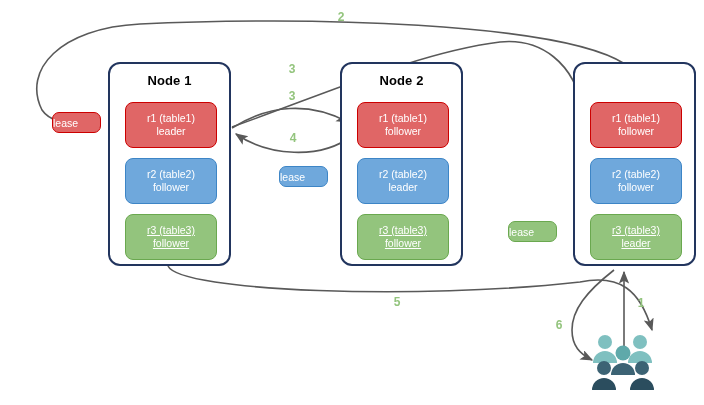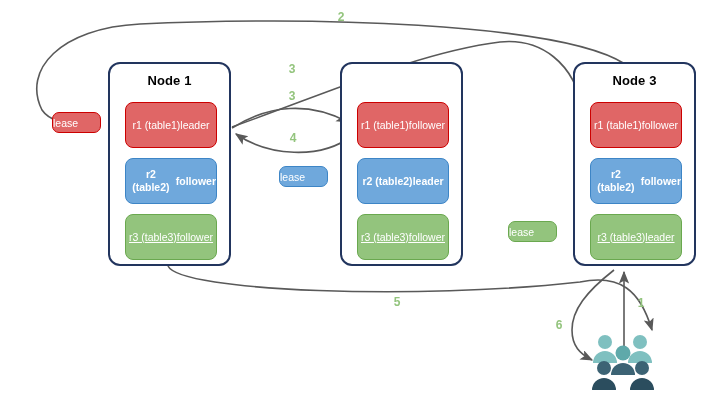--- a/index.html
+++ b/index.html
@@ -41,30 +41,31 @@
     letter-spacing: .1px;
   }
   .replica {
     position: absolute;
     left: 15px;
     width: 92px;
     height: 46px;
     box-sizing: border-box;
     border-radius: 8px;
     display: flex;
+    flex-direction: column;
     align-items: center;
     justify-content: center;
     color: #ffffff;
     font-size: 10.5px;
     line-height: 13px;
     text-align: center;
   }
   .replica .l1, .replica .l2 { display: block; }
   .rep-red   { background: #e06666; border: 1.5px solid #cc0000; }
-  .rep-blue  { background: #6fa8dc; border: 1.5px solid #3d85c6; font-weight: bold; }
+  .rep-blue  { background: #6fa8dc; border: 1.5px solid #3d85c6; }
   .rep-green { background: #93c47d; border: 1.5px solid #6aa84f; text-decoration: underline; }
 
   .lease {
     position: absolute;
     box-sizing: border-box;
     border-radius: 7px;
     display: flex;
     align-items: center;
     justify-content: flex-start;
     color: #ffffff;
@@ -129,36 +130,36 @@
       <span class="l1">r2 (table2)</span>
       <span class="l2">follower</span>
     </div>
     <div class="replica rep-green" style="top:150px;">
       <span class="l1">r3 (table3)</span>
       <span class="l2">follower</span>
     </div>
   </div>
 
   <div class="node" style="left:340px; top:62px; width:123px; height:204px;">
+    <div class="node-title">Node 2</div>
     <div class="replica rep-red" style="top:38px;">
       <span class="l1">r1 (table1)</span>
       <span class="l2">follower</span>
     </div>
     <div class="replica rep-blue" style="top:94px;">
       <span class="l1">r2 (table2)</span>
       <span class="l2">leader</span>
     </div>
     <div class="replica rep-green" style="top:150px;">
       <span class="l1">r3 (table3)</span>
       <span class="l2">follower</span>
     </div>
   </div>
 
   <div class="node" style="left:573px; top:62px; width:123px; height:204px;">
-    <div class="node-title">Node 3</div>
     <div class="replica rep-red" style="top:38px;">
       <span class="l1">r1 (table1)</span>
       <span class="l2">follower</span>
     </div>
     <div class="replica rep-blue" style="top:94px;">
       <span class="l1">r2 (table2)</span>
       <span class="l2">follower</span>
     </div>
     <div class="replica rep-green" style="top:150px;">
       <span class="l1">r3 (table3)</span>

